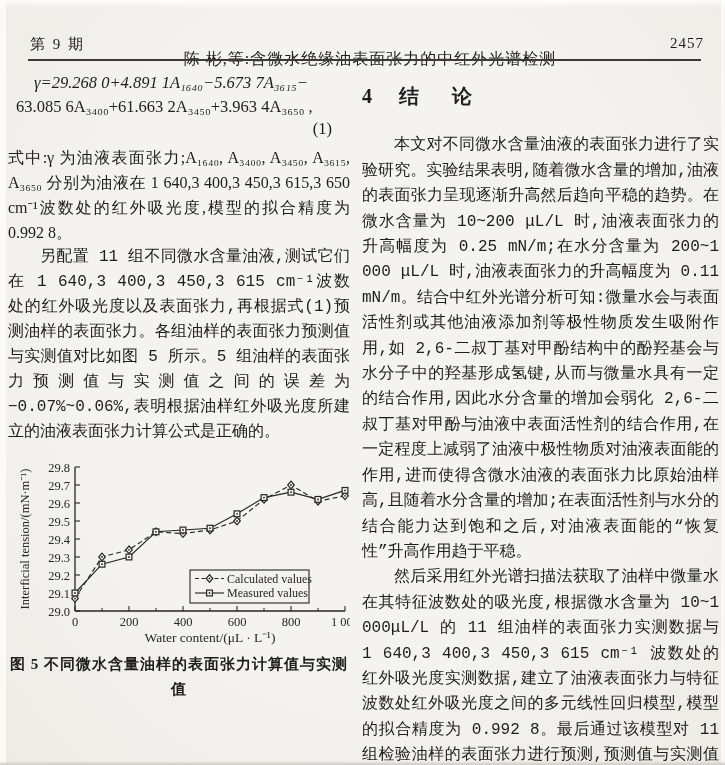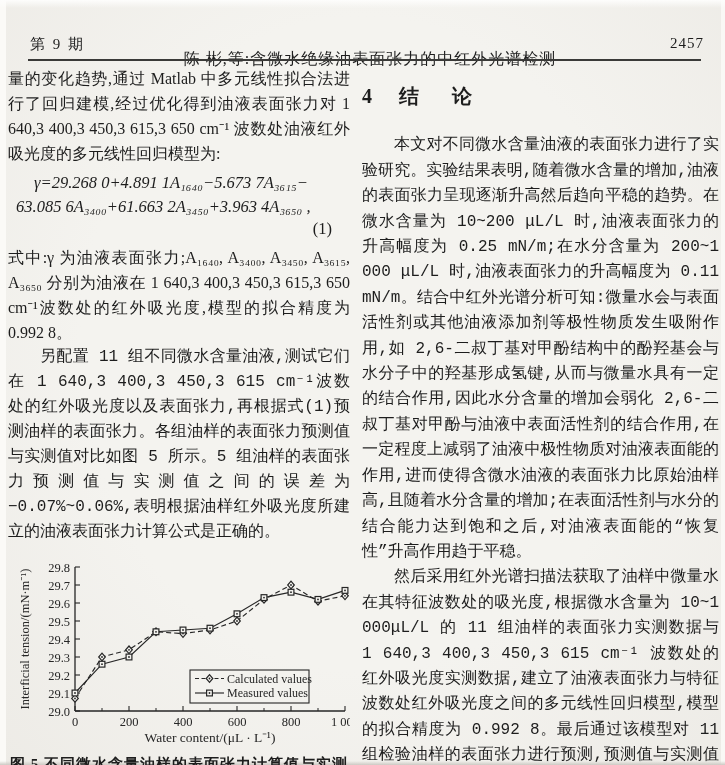--- a/index.html
+++ b/index.html
@@ -25,21 +25,21 @@
   
   .col{position:absolute;text-align:justify;font-size:16px;line-height:25px;}
   .col-left{left:8px;top:66px;width:342px;}
   .col-right{left:362px;top:78px;width:357px;line-height:25.4px;}
   .col p{margin:0;}
   .indent{text-indent:2em;font-family:Liberation Mono, monospace;}
 
   
   .equation{margin:5px 0 6px 0;font-size:16.5px;line-height:24px;}
   .eq-line1{margin-left:26px;font-style:italic;}
-  .eq-line2{margin-left:8px;font-style:italic;}
+  .eq-line2{margin-left:8px;}
   .eq-number{text-align:right;margin-right:18px;line-height:20px;font-style:normal;}
 
   
   .section-heading{font-size:20px;font-weight:bold;margin:6px 0 24px 0;letter-spacing:1px;}
   .section-heading .sec-num{margin-right:26px;}
   .section-heading .sec-title{letter-spacing:14px;}
 
   
   .figure{margin-top:6px;}
   .figure svg{display:block;margin-left:10px;}
@@ -54,21 +54,20 @@
 <div class="edge-bottom"></div>
 
 <div class="header">
   <span class="header-issue">第 9 期</span>
   <span class="header-title">陈   彬,等:含微水绝缘油表面张力的中红外光谱检测</span>
   <span class="header-page">2457</span>
 </div>
 <div class="header-rule"></div>
 
 <div class="col col-left">
-  <p>量的变化趋势,通过 Matlab 中多元线性拟合法进行了回归建模,经过优化得到油液表面张力对 1 640,3 400,3 450,3 615,3 650 cm⁻¹ 波数处油液红外吸光度的多元线性回归模型为:</p>
   <div class="equation">
     <div class="eq-line1">γ=29.268 0+4.891 1A₁₆₄₀−5.673 7A₃₆₁₅−</div>
     <div class="eq-line2">63.085 6A₃₄₀₀+61.663 2A₃₄₅₀+3.963 4A₃₆₅₀ ,</div>
     <div class="eq-number">(1)</div>
   </div>
   <p>式中:γ 为油液表面张力;A₁₆₄₀, A₃₄₀₀, A₃₄₅₀, A₃₆₁₅, A₃₆₅₀ 分别为油液在 1 640,3 400,3 450,3 615,3 650 cm⁻¹波数处的红外吸光度,模型的拟合精度为 0.992 8。</p>
   <p class="indent">另配置 11 组不同微水含量油液,测试它们在 1 640,3 400,3 450,3 615 cm⁻¹波数处的红外吸光度以及表面张力,再根据式(1)预测油样的表面张力。各组油样的表面张力预测值与实测值对比如图 5 所示。5 组油样的表面张力预测值与实测值之间的误差为−0.07%~0.06%,表明根据油样红外吸光度所建立的油液表面张力计算公式是正确的。</p>
 
   <div class="figure">
     <svg id="fig5-chart" width="332" height="198" viewBox="0 0 332 198">

